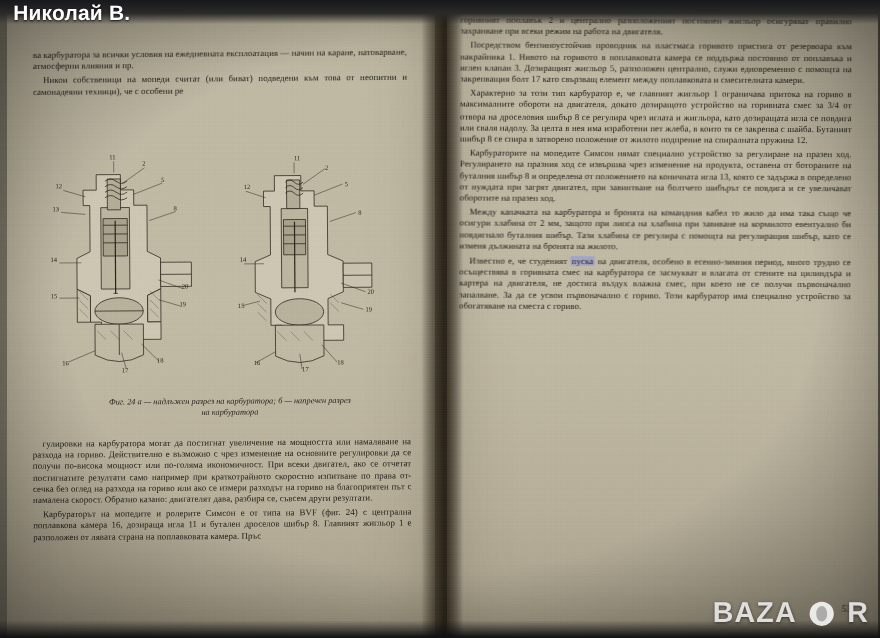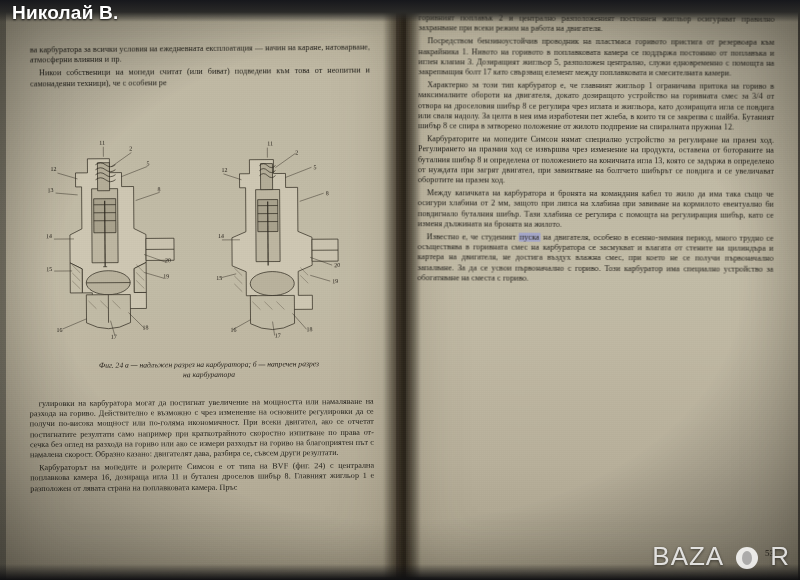--- a/index.html
+++ b/index.html
@@ -88,21 +88,21 @@
   .name-overlay{
     position:absolute;left:12px;top:2px;
     color:#ffffff;font-size:19px;font-weight:bold;
     font-family:"Liberation Sans", sans-serif;
     text-shadow:0 1px 2px rgba(0,0,0,.8);
     letter-spacing:.2px;
   }
   .watermark{
     position:absolute;right:10px;bottom:8px;
     font-family:"Liberation Sans", sans-serif;
-    font-size:26px;font-weight:normal;color:rgba(255,255,255,0.82);
+    font-size:26px;font-weight:bold;color:rgba(255,255,255,0.82);
     letter-spacing:1px;
     text-shadow:0 1px 3px rgba(0,0,0,.55);
     display:flex;align-items:center;gap:12px;
   }
   .wm-dot{
     display:inline-block;width:22px;height:22px;border-radius:50%;
     background:rgba(255,255,255,0.85);
     position:relative;top:1px;
   }
   .wm-dot::after{

